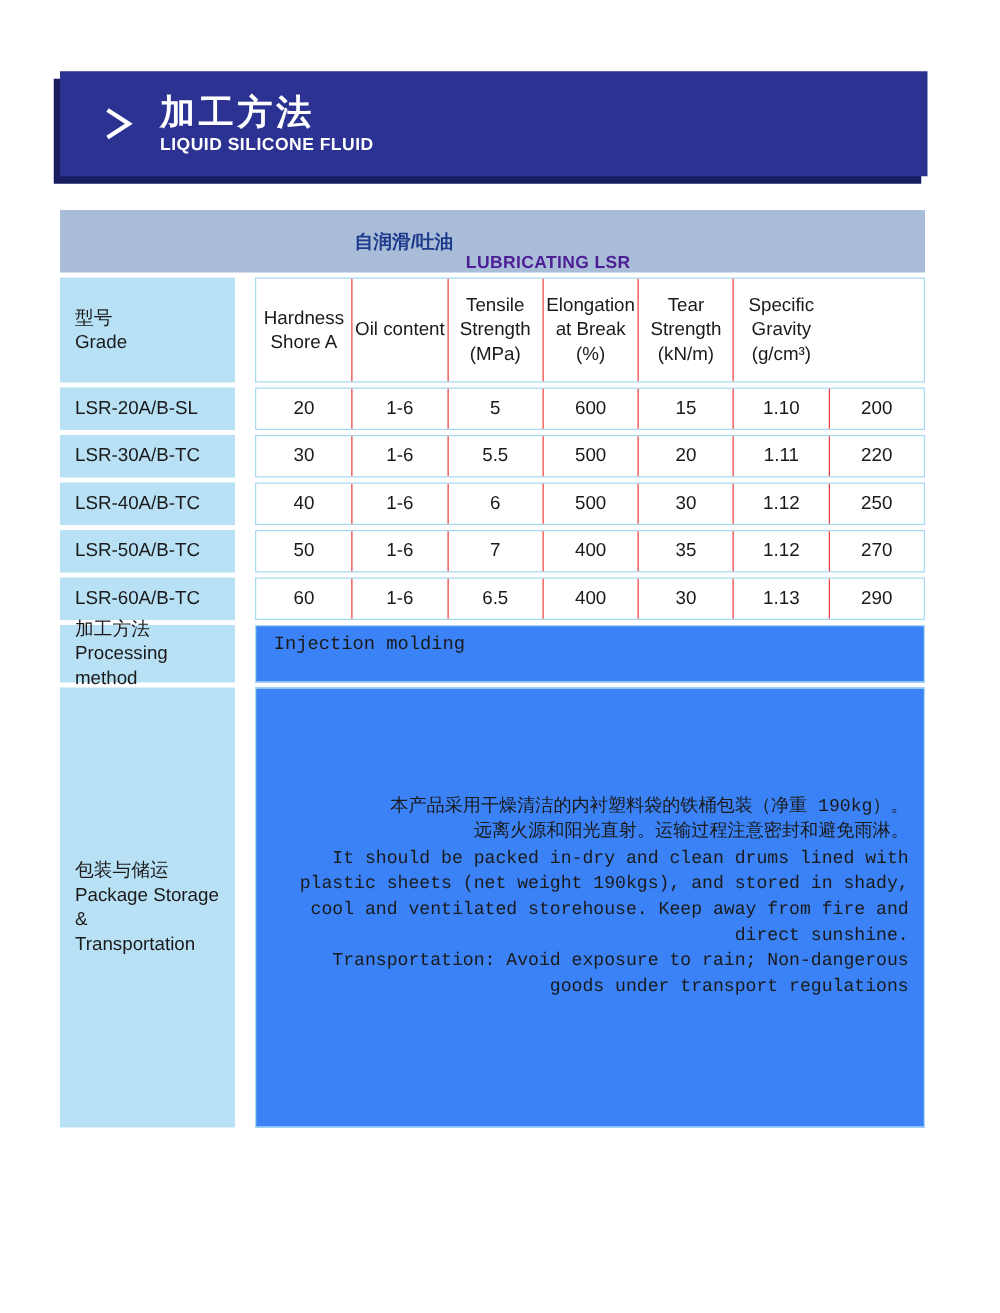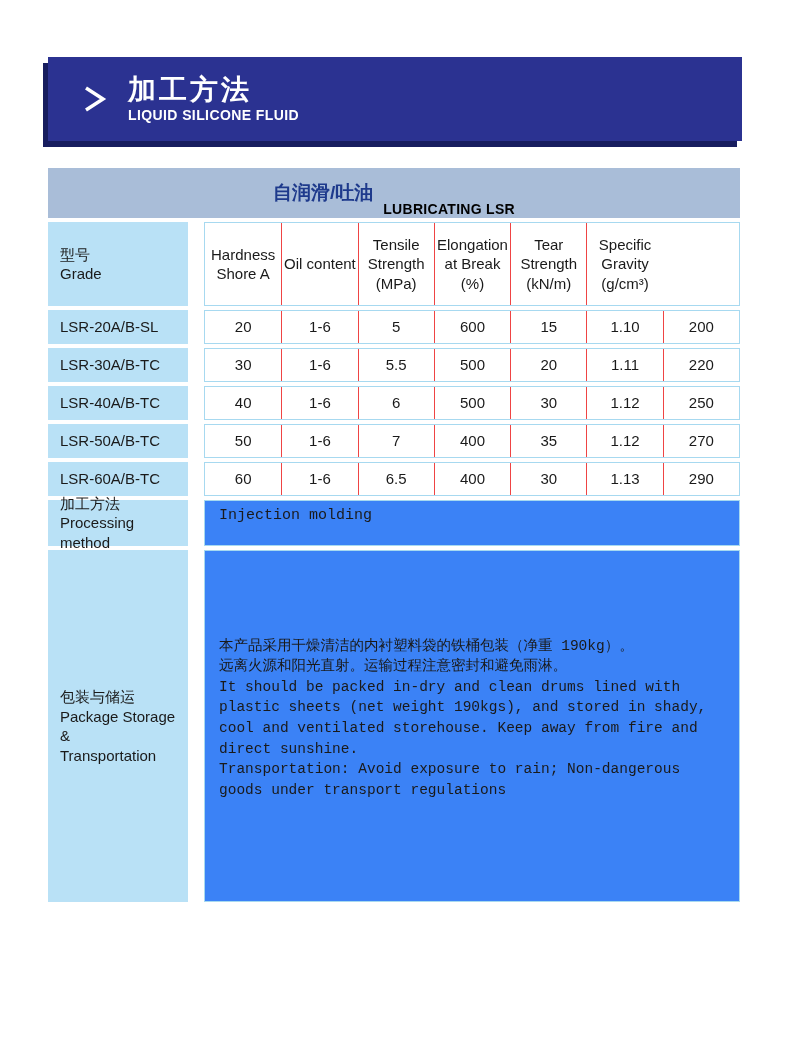--- a/index.html
+++ b/index.html
@@ -19,22 +19,22 @@
 
   
   .tbl {
     position:absolute; left:48px; top:168px; width:692px;
     display:flex; flex-direction:column; gap:4px;
   }
   .cat-bar {
     height:50px; background:#a9bdd8;
     display:flex; align-items:center; justify-content:center; gap:10px;
   }
-  .cat-zh { font-size:19px; font-weight:bold; color:#1e3a8c; }
-  .cat-en { font-size:14px; font-weight:bold; color:#000000; letter-spacing:0.3px;margin-top:32px; }
+  .cat-zh { font-size:15px; font-weight:bold; color:#1e3a8c; }
+  .cat-en { font-size:14px; font-weight:bold; color:#4c1d95; letter-spacing:0.3px;margin-top:32px; }
 
   .row { display:flex; }
   .label-cell {
     width:140px; flex:0 0 140px; background:#b9e1f6; margin-right:16px;
     display:flex; flex-direction:column; justify-content:center;
     padding-left:12px; padding-right:6px;
     font-size:15px; line-height:1.3; white-space:pre-line;
   }
   .data-wrap {
     flex:1; display:grid; grid-template-columns:repeat(7,1fr);
@@ -50,21 +50,21 @@
   .hdr { height:84px; }
   .datarow { height:34px; }
   .procrow { height:46px; }
   .pkgrow  { height:352px; }
 
   .span-cell {
     flex:1; background:#3b82f6; border:1px solid #a7d9f0;
     display:flex; flex-direction:column; justify-content:center;
     padding:10px 12px 26px 14px; font-size:15px; line-height:1.4;font-family:Liberation Mono, monospace;
   }
-  .pkg-text { font-size:14.5px; line-height:1.42; }
+  .pkg-text { font-size:14.5px; line-height:1.42;text-align:right; }
 </style>
 </head>
 <body>
 
 <div>
 
   <div class="banner">
     <span class="chev">
       <svg width="26" height="30" viewBox="0 0 26 30">
         <polyline points="4,4 21,15 4,26" fill="none" stroke="#ffffff" stroke-width="3.5"></polyline>

